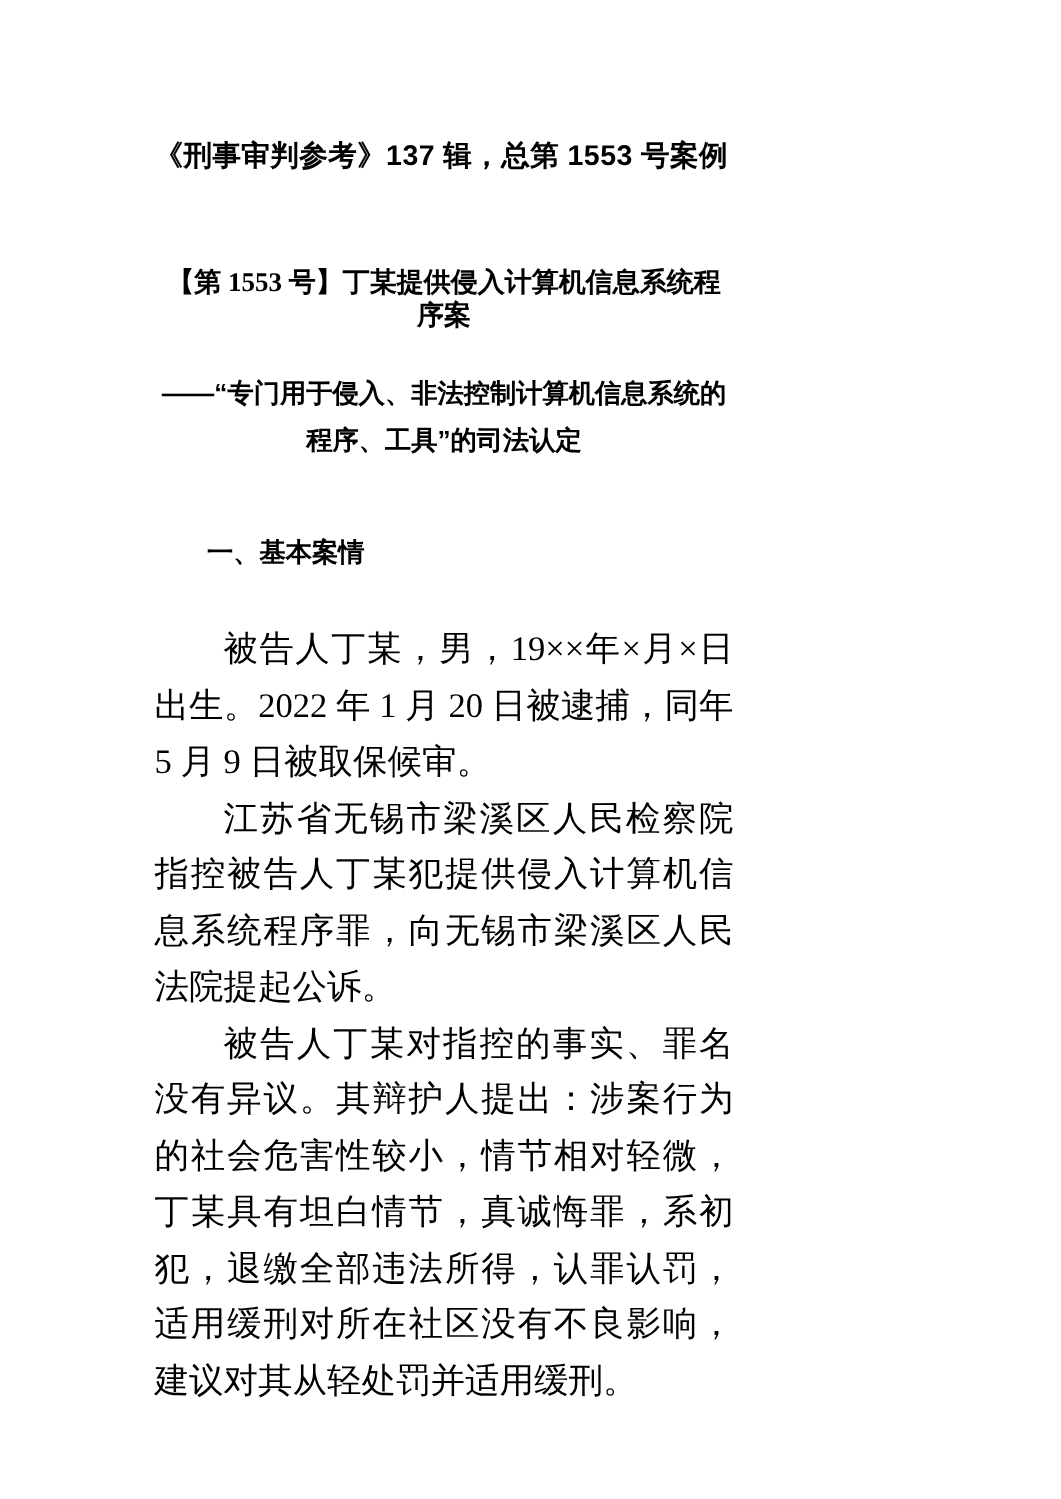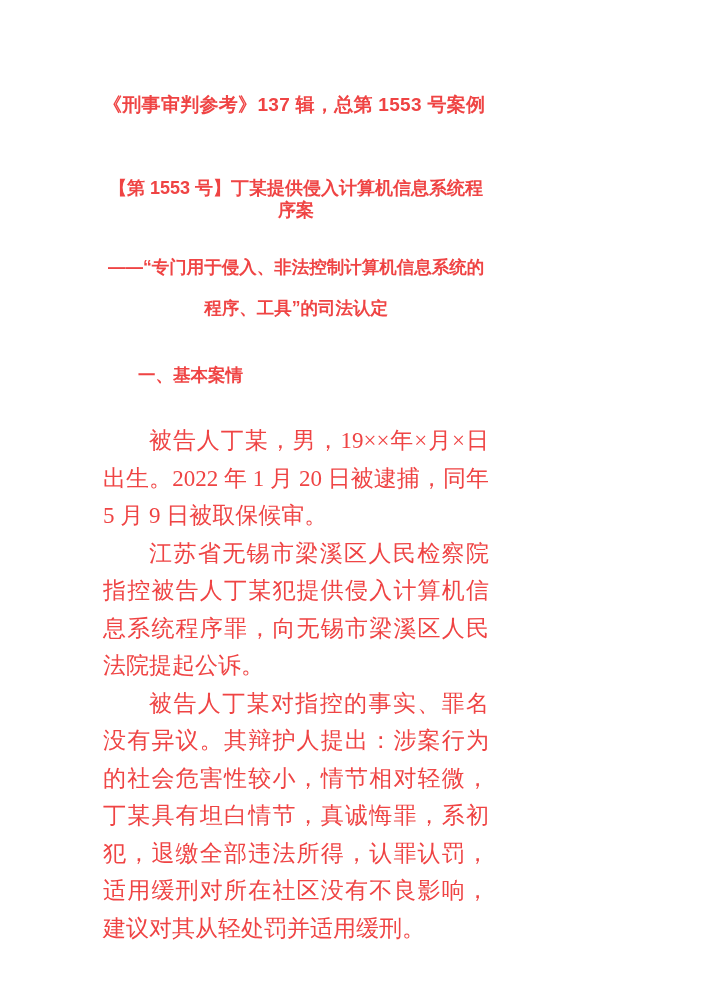--- a/index.html
+++ b/index.html
@@ -6,56 +6,55 @@
     margin: 0;
     padding: 0;
     background: #ffffff;
   }
   .page {
     position: relative;
     width: 589px;
     height: 999px;
     box-sizing: border-box;
     background: #ffffff;
-    color: #ef4444;
+    color: #000000;
     padding: 93px 100px 0 103px;
     font-family: "Liberation Serif", "DejaVu Serif", serif;
     overflow: hidden;
   }
   .masthead {
     font-family: "Liberation Sans", "DejaVu Sans", sans-serif;
     font-weight: 700;
     font-size: 19px;
     line-height: 23px;
     letter-spacing: 0.3px;
     white-space: nowrap;
   }
   .case-heading {
     margin-top: 61px;
     text-align: center;
-    font-family: Liberation Sans, sans-serif;
+    font-family: Liberation Serif, serif;
     font-weight: 700;
     font-size: 18px;
     line-height: 22px;
   }
   .case-subtitle {
     margin-top: 26px;
     text-align: center;
     font-family: "Liberation Sans", "DejaVu Sans", sans-serif;
     font-weight: 700;
     font-size: 17.5px;
-    line-height: 41px;
+    line-height: 31px;
   }
   .section-heading {
-    margin-top: 36px;
+    margin-top: 48px;
     font-weight: 700;
     font-size: 17.5px;
     line-height: 22px;
     text-indent: 2em;
-    font-family: Liberation Mono, monospace;
   }
   .body-text {
     margin-top: 35px;
   }
   .body-text p {
     margin: 0;
     font-size: 23px;
     line-height: 37.5px;
     text-align: justify;
     text-justify: inter-character;

